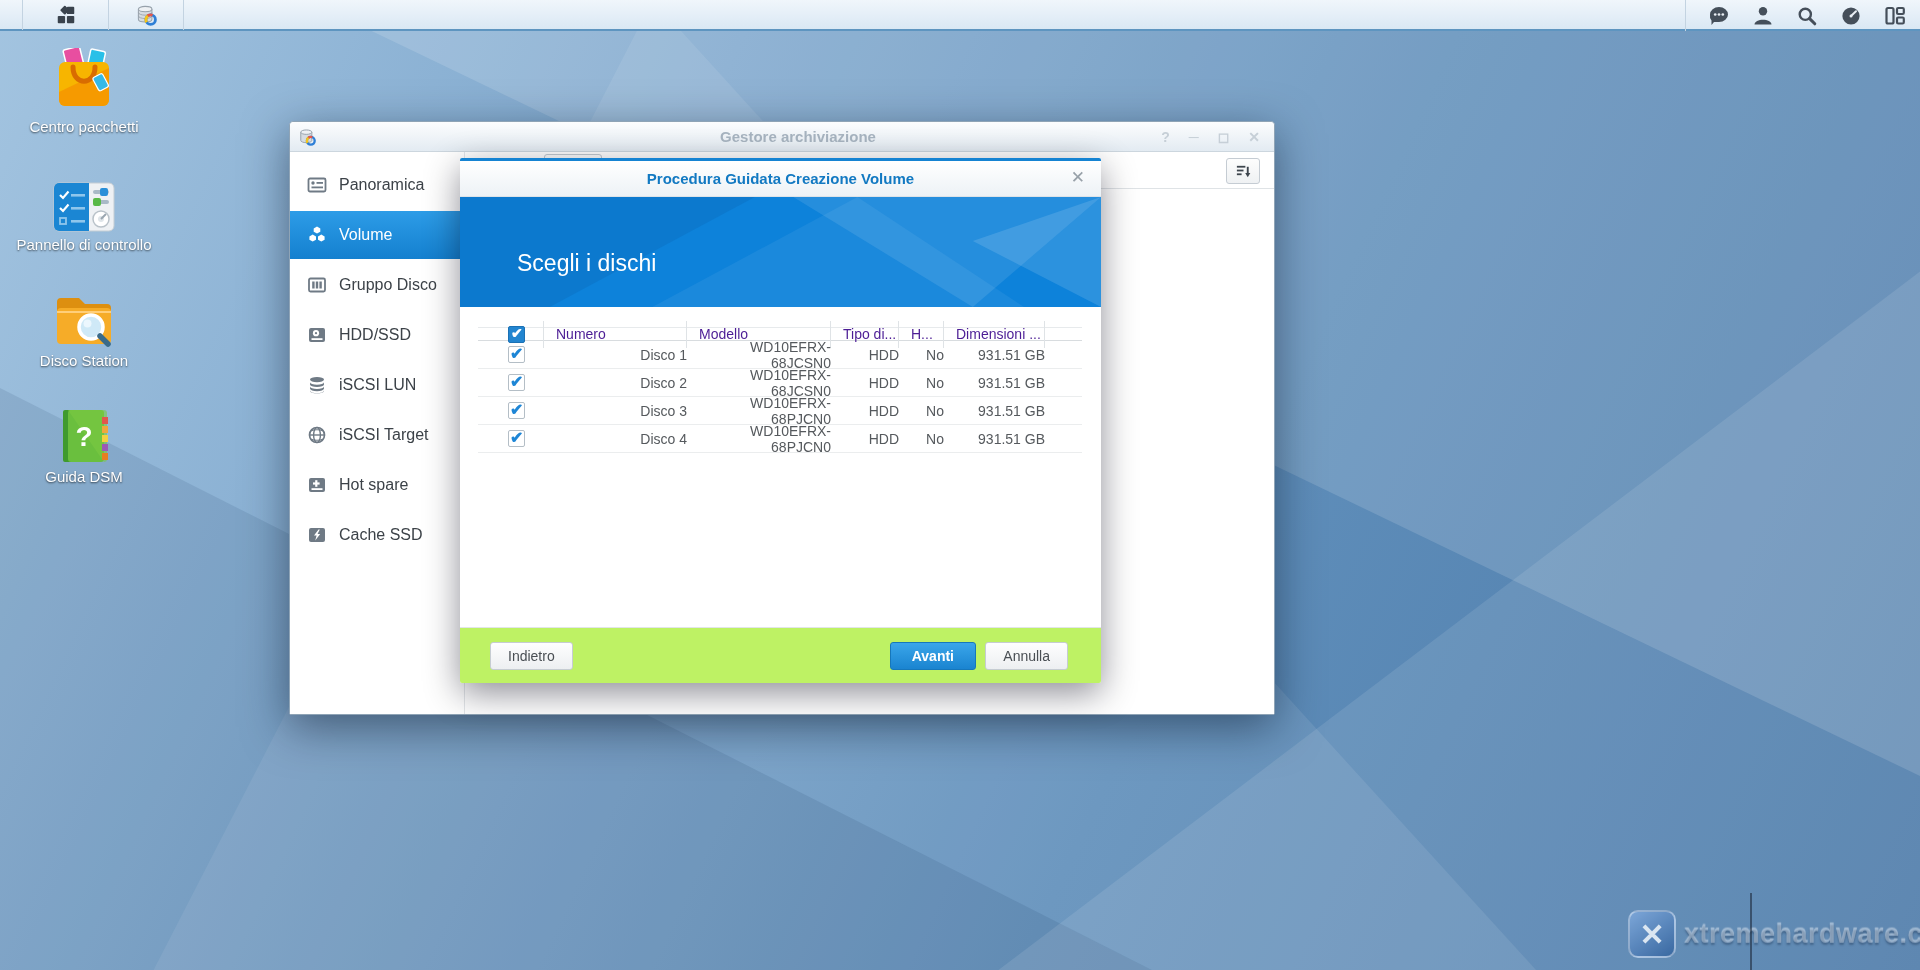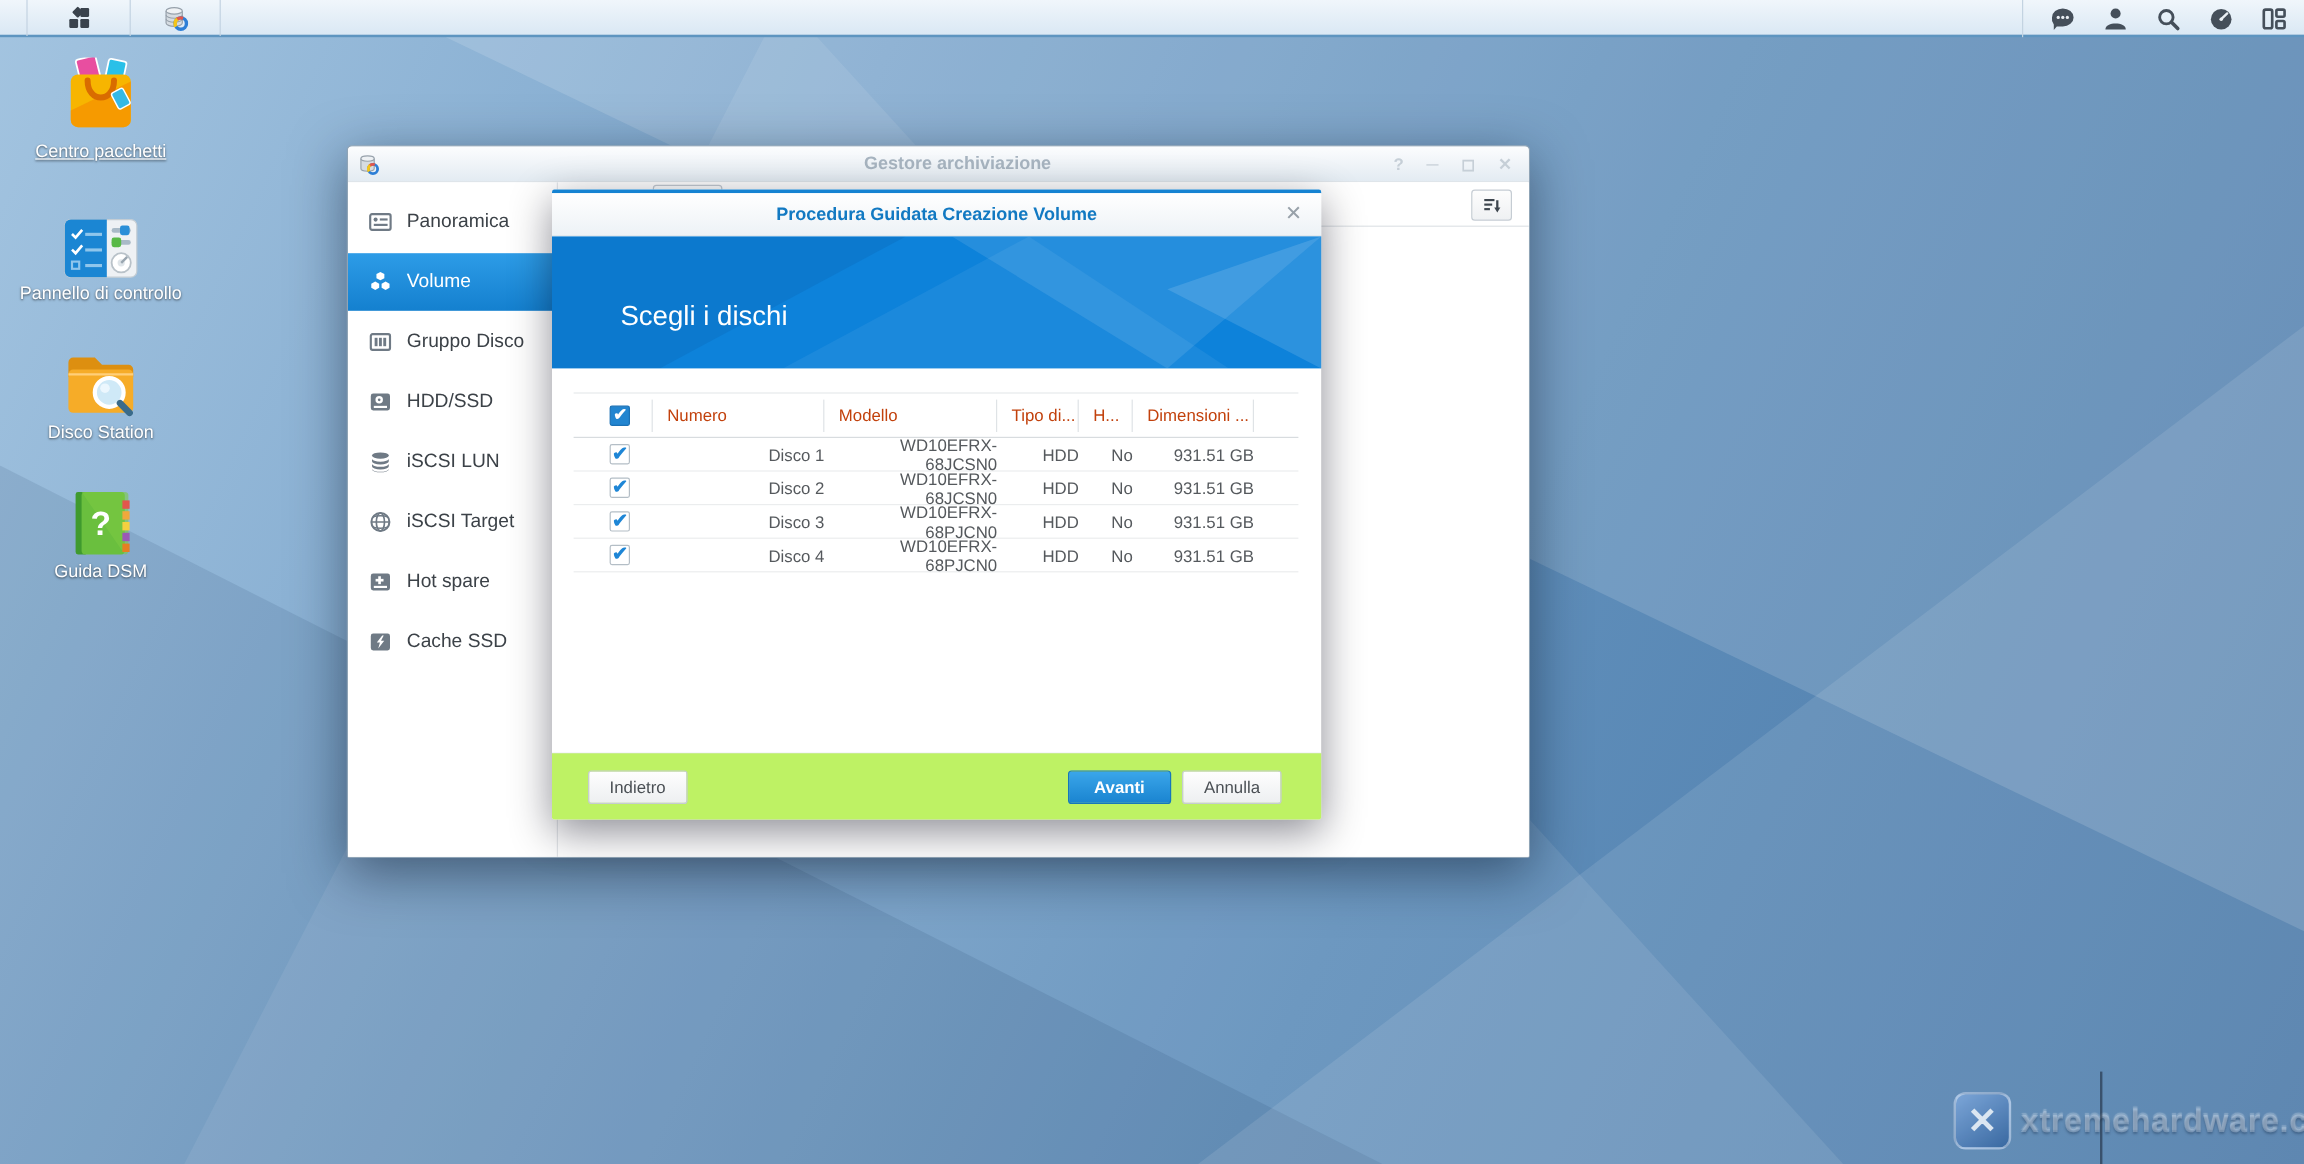--- a/index.html
+++ b/index.html
@@ -19,21 +19,21 @@
   .tb-btn { height:31px; display:flex; align-items:center; justify-content:center; border-right:1px solid #c3d3e1; }
   .tb-btn:first-child { border-left:1px solid #c3d3e1; margin-left:22px; }
   #tb-menu { width:87px; } #tb-storage { width:75px; }
   #tb-right { position:absolute; right:14px; top:0; height:31px; display:flex; align-items:center; gap:22px; border-left:1px solid #c3d3e1; padding-left:22px; }
   .tb-ic { width:22px; height:22px; display:block; }
 
   
   .dicon { position:absolute; left:14px; width:140px; text-align:center; cursor:default; }
   .dicon svg { display:block; margin:0 auto; }
   .dlabel { margin-top:4px; font-size:15px; color:#fff; text-shadow:0 1px 2px rgba(0,0,0,.65); line-height:1.25; white-space:nowrap; }
-  .dlabel.wrap { white-space:normal;text-decoration:underline; }
+  .dlabel.wrap { white-space:normal; }
 
   
   #win { position:absolute; left:289px; top:121px; width:986px; height:594px; background:#fff;
     border:1px solid #8fa4b6; border-radius:4px 4px 2px 2px; box-shadow:0 12px 45px rgba(5,20,40,.5); z-index:100; }
   #win-titlebar { position:relative; height:30px; background:linear-gradient(#fcfdfe,#e3ebf2); border-bottom:1px solid #ccd6de; border-radius:4px 4px 0 0; }
   #win-title { position:absolute; left:0; right:0; top:0; line-height:30px; text-align:center; font-size:15px; font-weight:bold; color:#a7b4c0;margin-left:32px; }
   #win-icon { position:absolute; left:8px; top:6px; }
   #win-controls { position:absolute; right:14px; top:0; height:30px; display:flex; align-items:center; gap:19px; }
   .wctl { color:#c6cfd7; font-size:14px; font-weight:bold; line-height:1; }
 
@@ -61,21 +61,21 @@
   #wiz-banner { position:relative; height:110px; background:#0d82da; overflow:hidden; }
   .bf { position:absolute; inset:0; }
   .bf1 { background:rgba(255,255,255,.10); clip-path:polygon(52% 0,100% 0,80% 100%); }
   .bf2 { background:rgba(255,255,255,.13); clip-path:polygon(80% 40%,100% 0,100% 100%); }
   .bf3 { background:rgba(8,50,110,.10); clip-path:polygon(0 0,46% 0,14% 100%,0 100%); }
   .bf4 { background:rgba(255,255,255,.06); clip-path:polygon(30% 100%,62% 0,88% 100%); }
   #wiz-step { position:absolute; left:25px; bottom:30px; color:#ffffff; font-size:23px; font-weight:normal;margin-left:32px; }
 
   
   #disk-table { position:absolute; left:18px; top:169px; width:604px; font-size:14px; }
-  .t-head { display:flex; height:38px; align-items:center; border-top:1px solid #e7eaec; border-bottom:1px solid #d8dcdf; color:#c2410c; }
+  .t-head { display:flex; height:14px; align-items:center; border-top:1px solid #e7eaec; border-bottom:1px solid #d8dcdf; color:#4c1d95; }
   .t-head .cell { border-right:1px solid #dfe3e6; height:27px; display:flex; align-items:center; padding-left:12px; }
   .t-head .cell.stub { border-right:none; }
   .t-row { display:flex; height:28px; align-items:center; border-bottom:1px solid #ebeDee; color:#55595d;text-align:right; }
   .t-row .cell { padding-left:12px; }
   .c0 { width:66px; padding-left:0 !important; display:flex; align-items:center; }
   .c1 { width:143px; } .c2 { width:144px; } .c3 { width:68px; } .c4 { width:45px; } .c5 { width:101px; } .c6 { width:37px; }
   .checkbox { width:17px; height:17px; margin-left:30px; border:1px solid #b4bec6; border-radius:2px; background:#fff; position:relative; }
   .checkbox.checked::after { content:"✔"; position:absolute; left:1px; top:-3px; font-size:16px; font-weight:bold; color:#1e86d6; }
   .checkbox.hdr { background:#2285d0; border-color:#1b71b5; }
   .checkbox.hdr.checked::after { color:#fff; left:2px; top:-2px; font-size:14px; }

